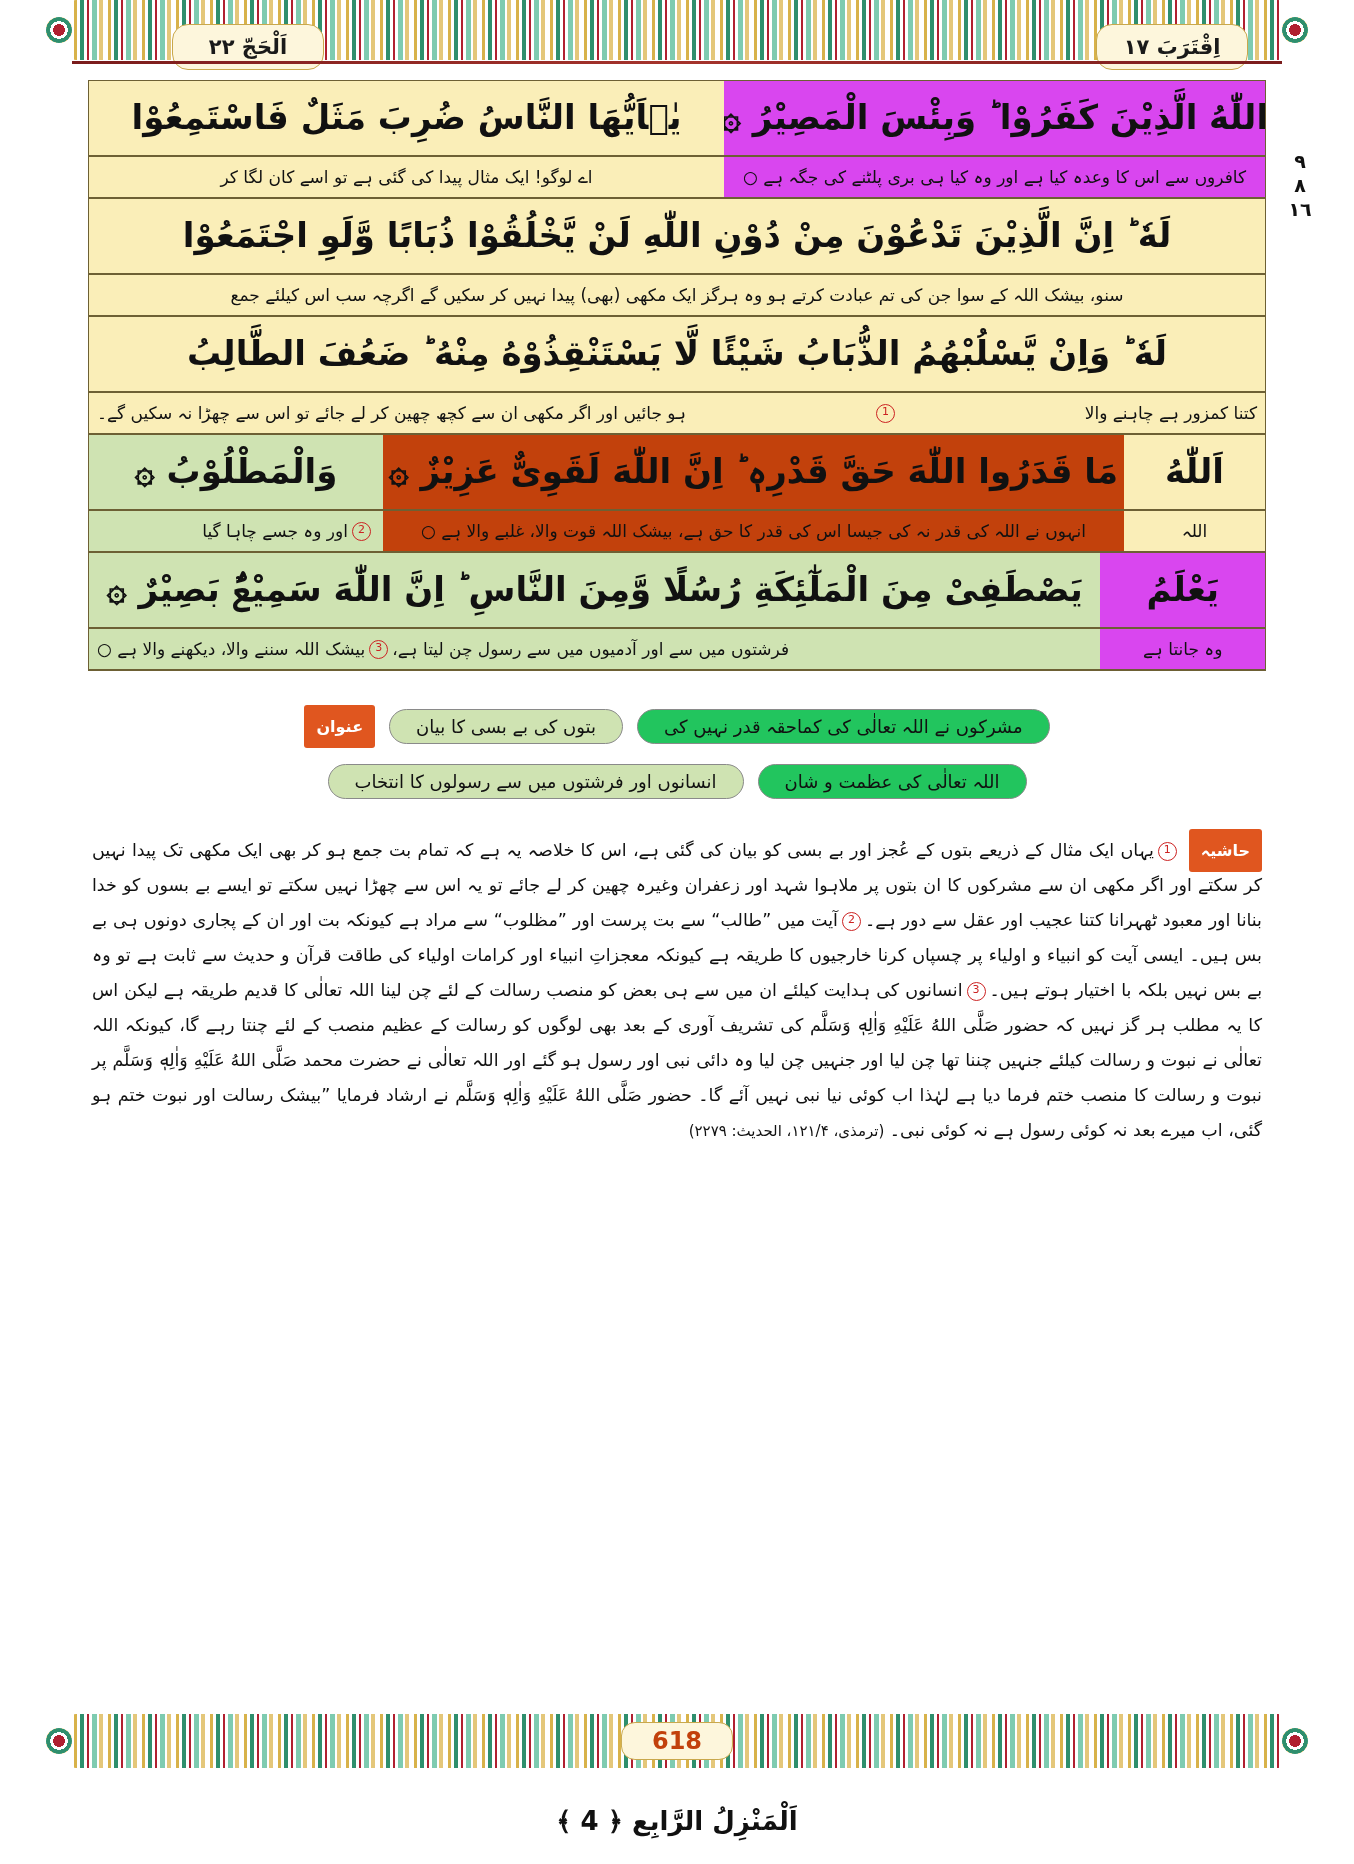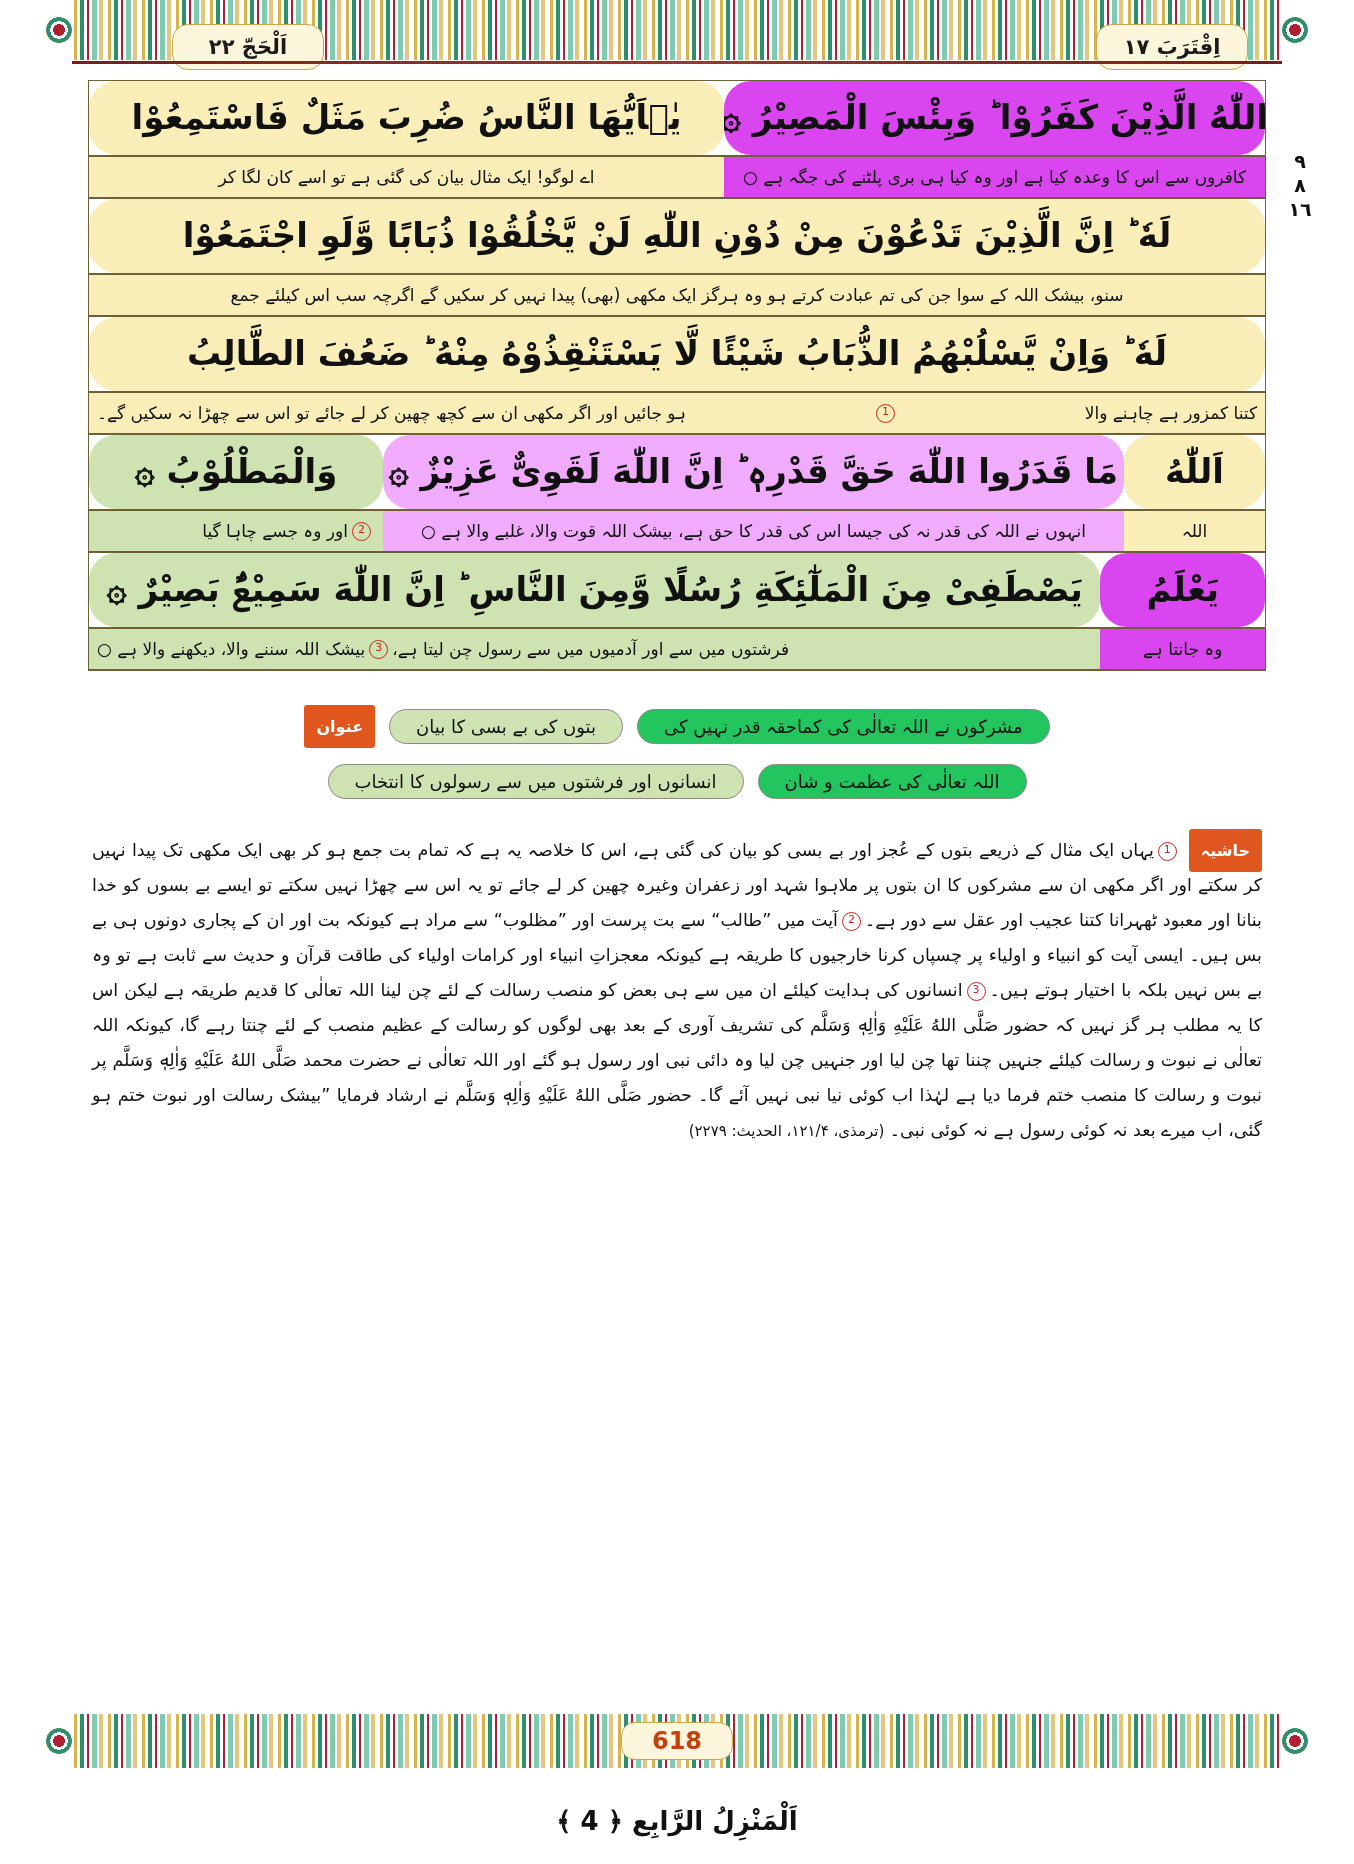--- a/index.html
+++ b/index.html
@@ -72,30 +72,29 @@
   .seg{
     box-sizing:border-box;
     display:flex;align-items:center;justify-content:center;
     overflow:hidden;white-space:nowrap;
   }
   .ar{
     font-family:"DejaVu Sans","Liberation Sans",sans-serif;
     font-size:34px;color:#111;font-weight:bold;
     padding:6px 8px;height:74px;line-height:1.05;
     direction:rtl;
-    border-radius:27px;
   }
   .ur{
     font-family:"DejaVu Sans","Liberation Sans",sans-serif;
     font-size:17px;color:#111;padding:3px 8px;height:40px;
     direction:rtl;line-height:1.1;
   }
   .c-yellow{background:#faeeb8;}
   .c-lav{background:#d946ef;}
-  .c-pink{background:#f0abfc;}
+  .c-pink{background:#c2410c;}
   .c-green{background:#cfe3b2;}
 
   .marker{
     display:inline-block;color:#cc2222;border:1.5px solid #cc2222;
     border-radius:50%;width:17px;height:17px;line-height:14px;
     text-align:center;font-size:11px;margin:0 4px;vertical-align:middle;
   }
 
   
   .unwan{margin:34px 88px 0 88px;}
@@ -172,21 +171,21 @@
 
   <div class="verses">
 
     <div class="vrow">
       <div class="seg ar c-lav" style="width:46%">اللّٰهُ الَّذِیْنَ کَفَرُوْا ؕ وَبِئْسَ الْمَصِیْرُ ۞</div>
       <div class="seg ar c-yellow" style="width:54%">یٰۤاَیُّهَا النَّاسُ ضُرِبَ مَثَلٌ فَاسْتَمِعُوْا</div>
     </div>
 
     <div class="vrow">
       <div class="seg ur c-lav" style="width:46%">کافروں سے اس کا وعدہ کیا ہے اور وہ کیا ہی بری پلٹنے کی جگہ ہے ○</div>
-      <div class="seg ur c-yellow" style="width:54%">اے لوگو! ایک مثال بیان کی گئی ہے تو اسے کان لگا کر</div>
+      <div class="seg ur c-yellow" style="width:54%">اے لوگو! ایک مثال پیدا کی گئی ہے تو اسے کان لگا کر</div>
     </div>
 
     <div class="vrow">
       <div class="seg ar c-yellow" style="width:100%">لَهٗ ؕ اِنَّ الَّذِیْنَ تَدْعُوْنَ مِنْ دُوْنِ اللّٰهِ لَنْ یَّخْلُقُوْا ذُبَابًا وَّلَوِ اجْتَمَعُوْا</div>
     </div>
     <div class="vrow">
       <div class="seg ur c-yellow" style="width:100%">سنو، بیشک اللہ کے سوا جن کی تم عبادت کرتے ہو وہ ہرگز ایک مکھی (بھی) پیدا نہیں کر سکیں گے اگرچہ سب اس کیلئے جمع</div>
     </div>
 
     <div class="vrow">

